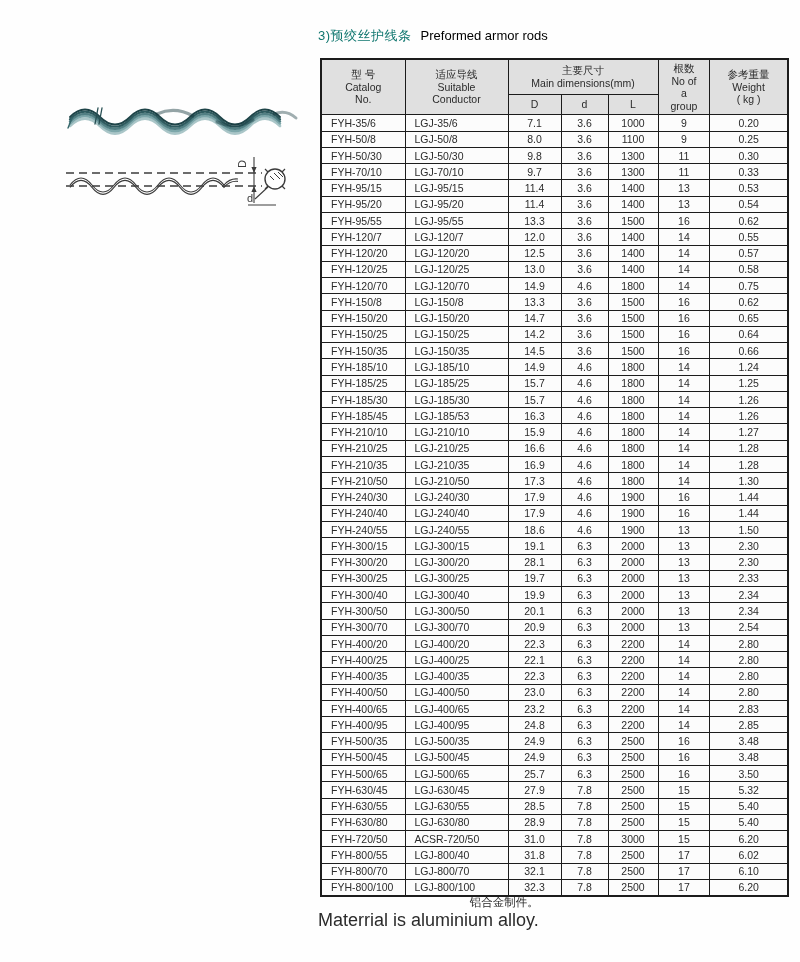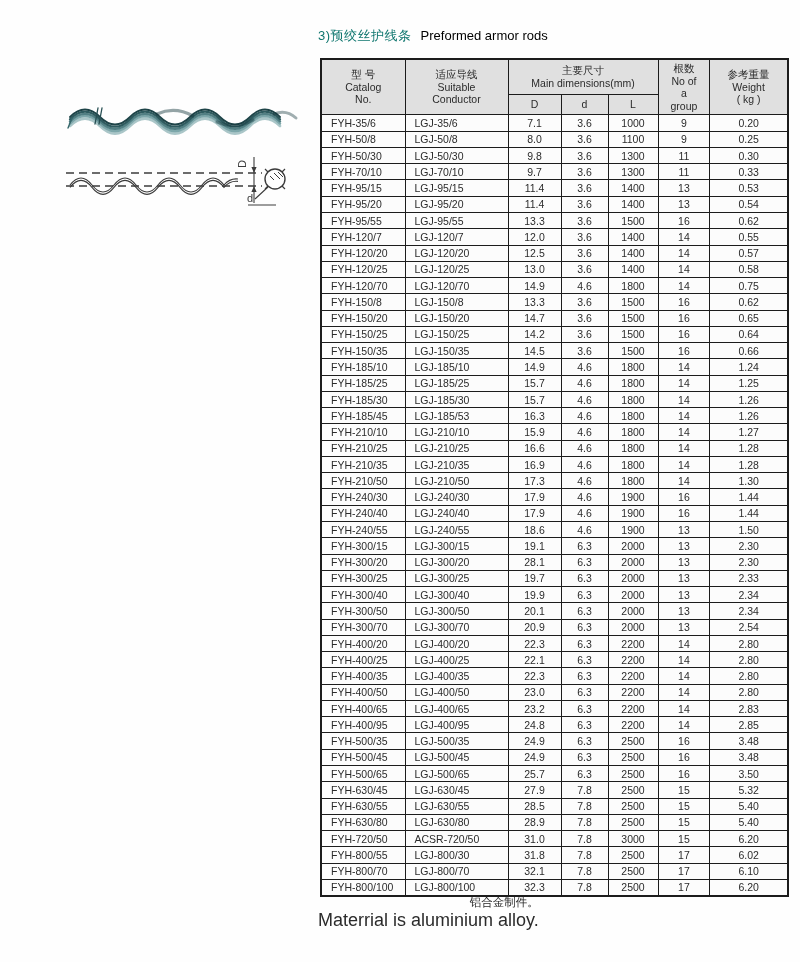--- a/index.html
+++ b/index.html
@@ -534,21 +534,21 @@
         <td class="col-left">FYH-720/50</td>
         <td class="col-left">ACSR-720/50</td>
         <td>31.0</td>
         <td>7.8</td>
         <td>3000</td>
         <td>15</td>
         <td>6.20</td>
       </tr>
       <tr>
         <td class="col-left">FYH-800/55</td>
-        <td class="col-left">LGJ-800/30</td>
+        <td class="col-left">LGJ-800/40</td>
         <td>31.8</td>
         <td>7.8</td>
         <td>2500</td>
         <td>17</td>
         <td>6.02</td>
       </tr>
       <tr>
         <td class="col-left">FYH-800/70</td>
         <td class="col-left">LGJ-800/70</td>
         <td>32.1</td>

